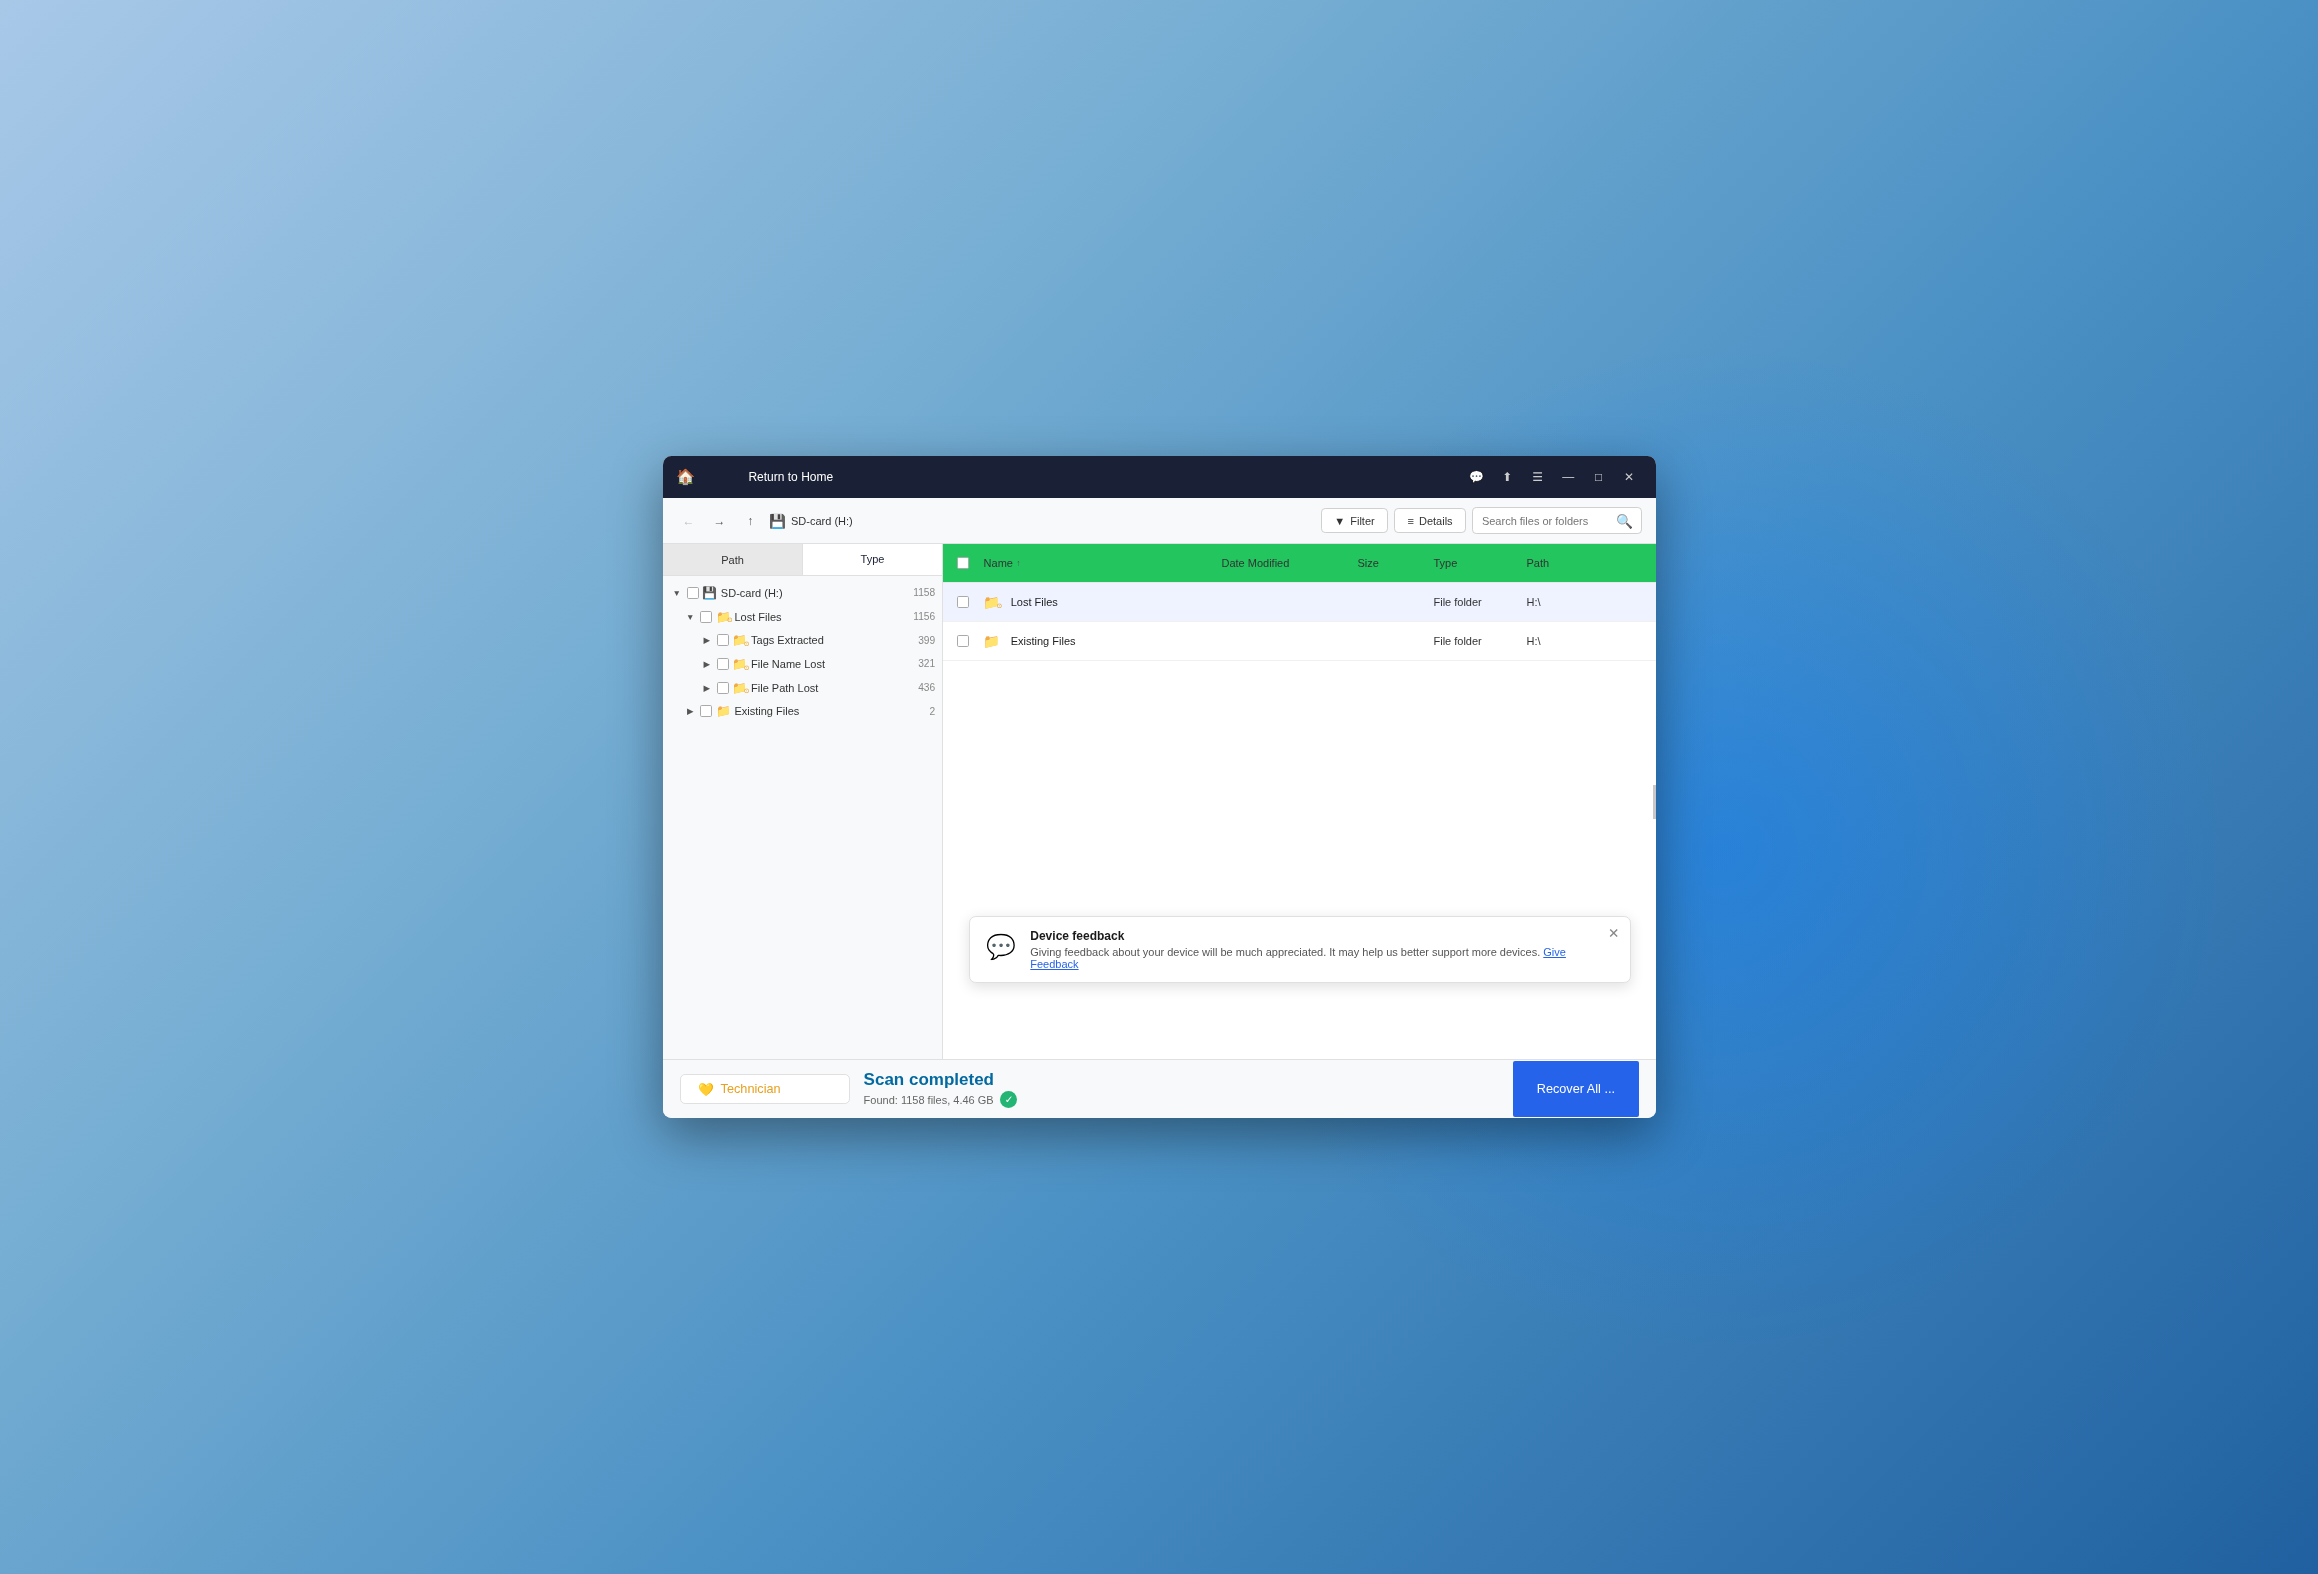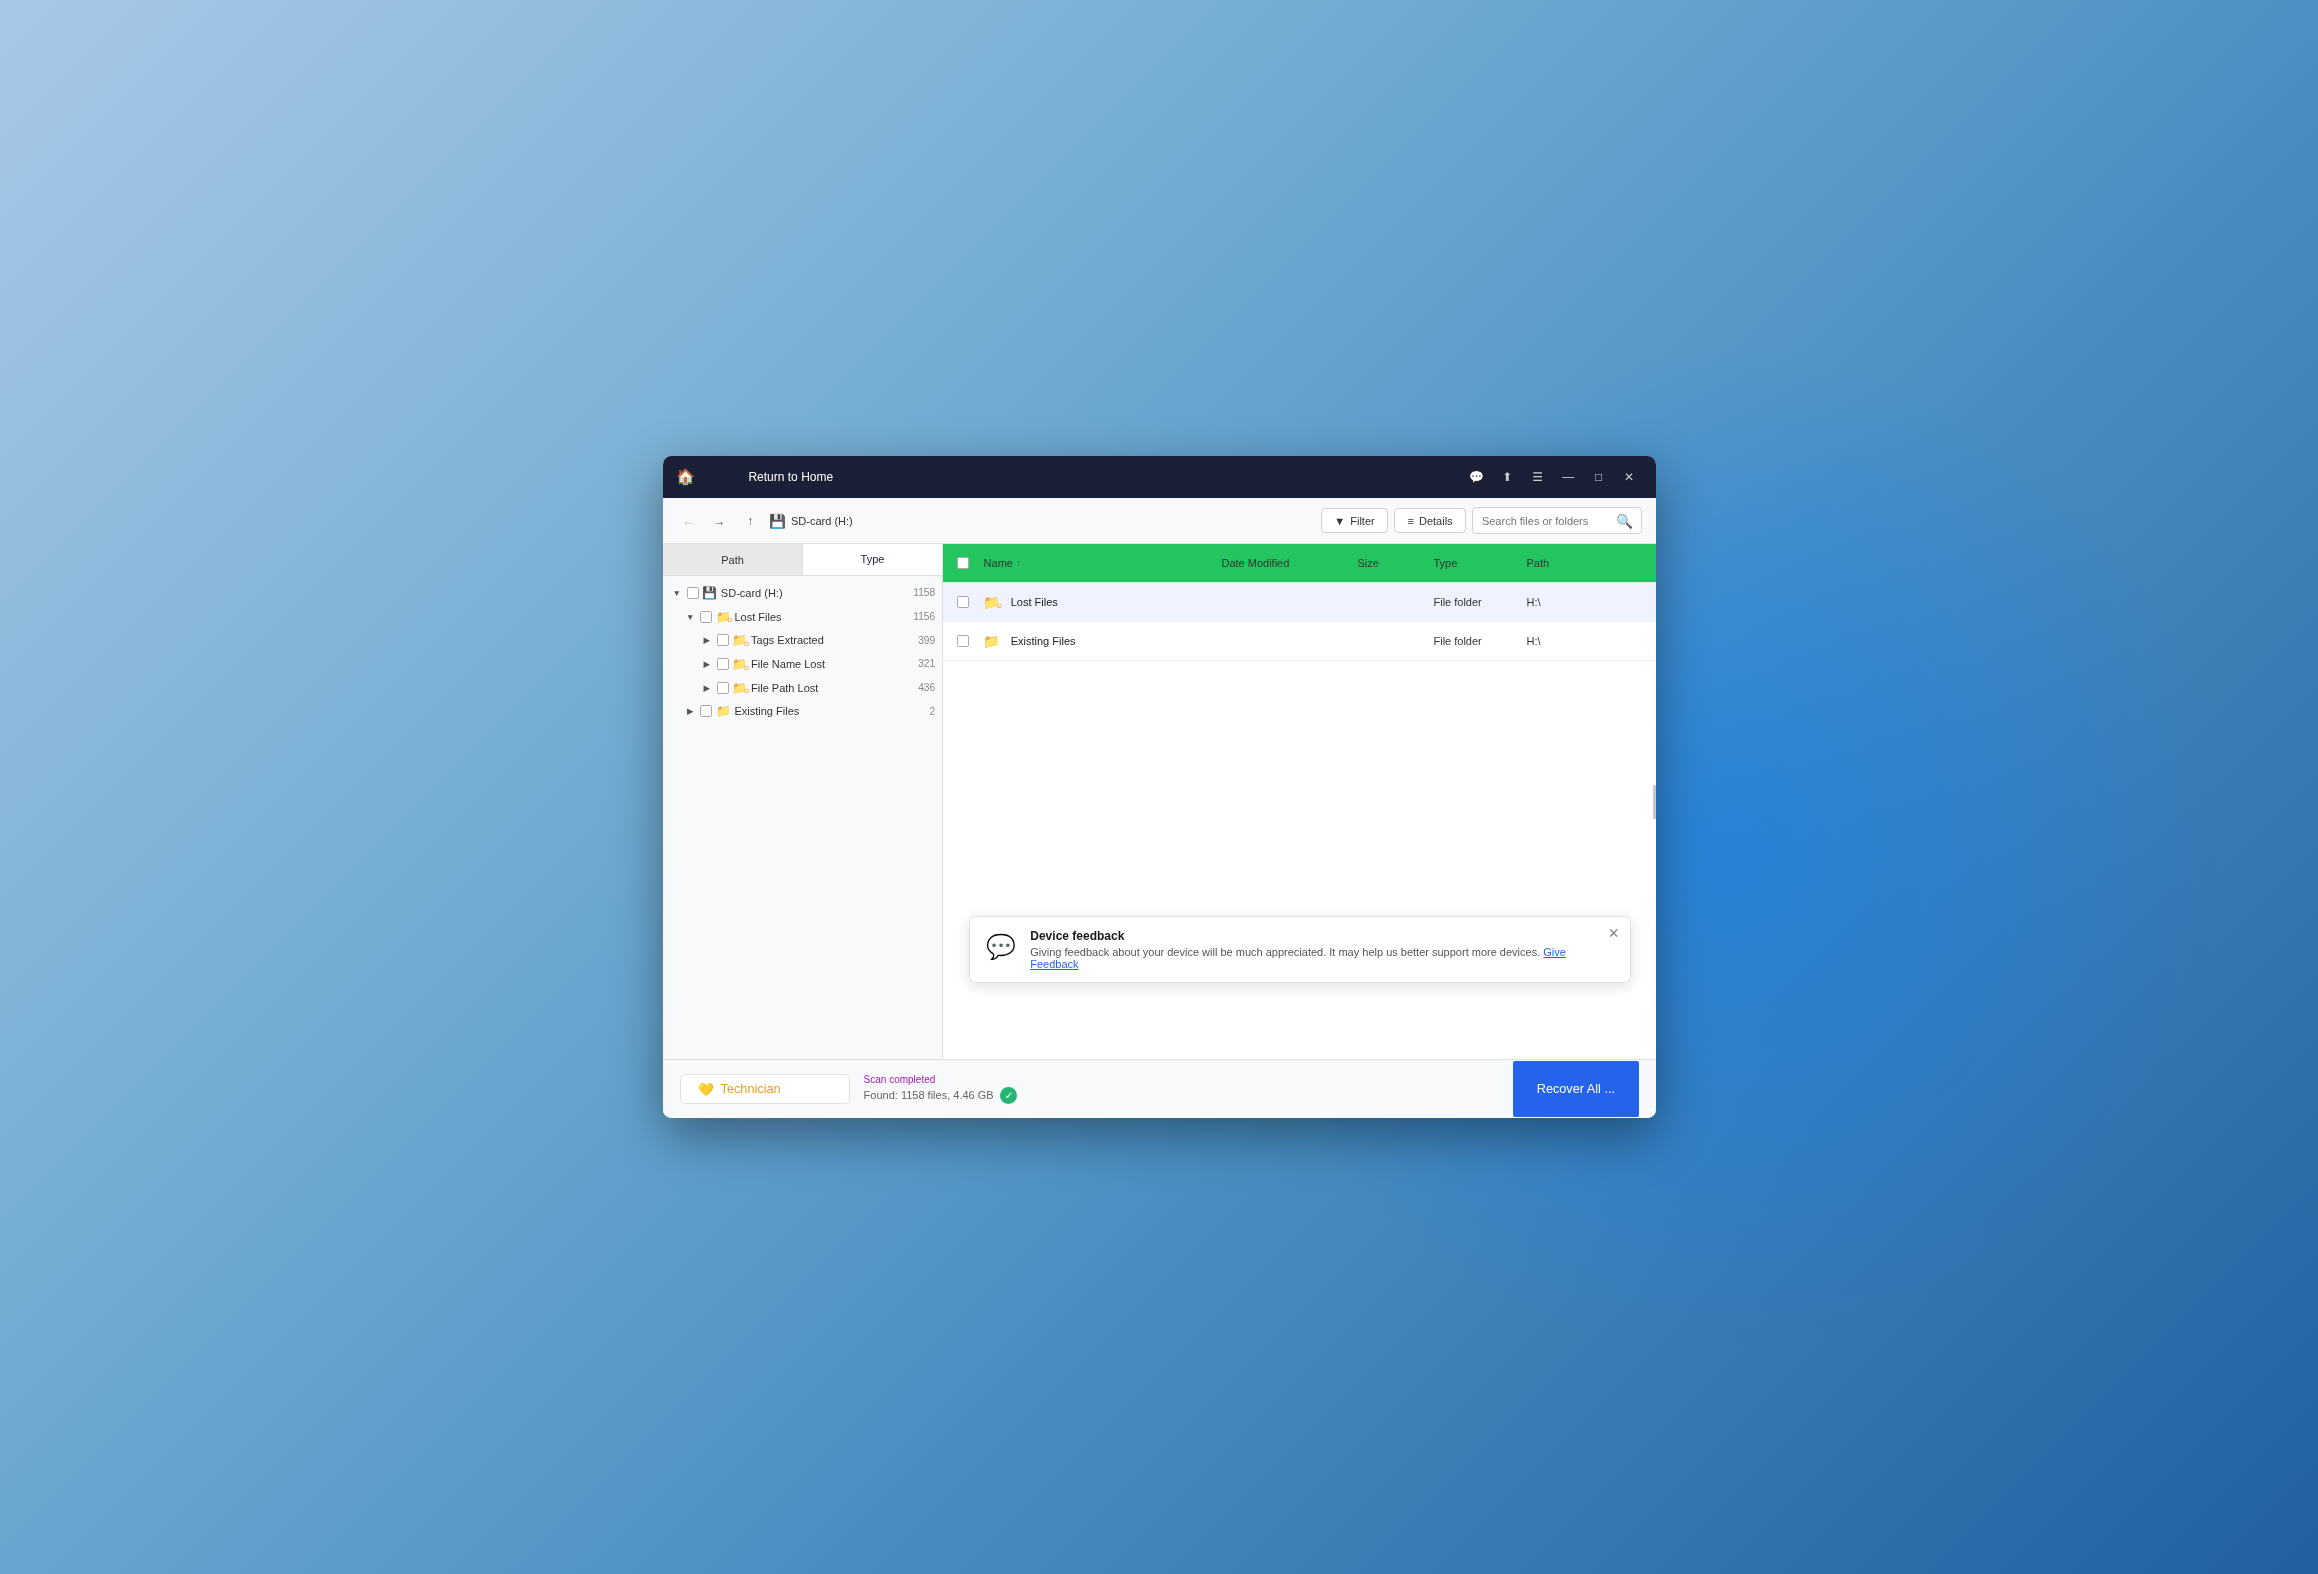--- a/index.html
+++ b/index.html
@@ -333,23 +333,23 @@
       font-weight: 500;
       width: 170px;
     }
     .scan-info {
       flex: 1;
       display: flex;
       flex-direction: column;
       gap: 1.7px;
     }
     .scan-completed {
-      font-size: 10px;
-      font-weight: 400;
-      color: #a21caf;
+      font-size: 17px;
+      font-weight: 700;
+      color: #0369a1;
     }
     .scan-details {
       font-size: 11px;
       color: #666;
       display: flex;
       align-items: center;
       gap: 6.8px;
       text-align: center;
     }
     .check-icon {

